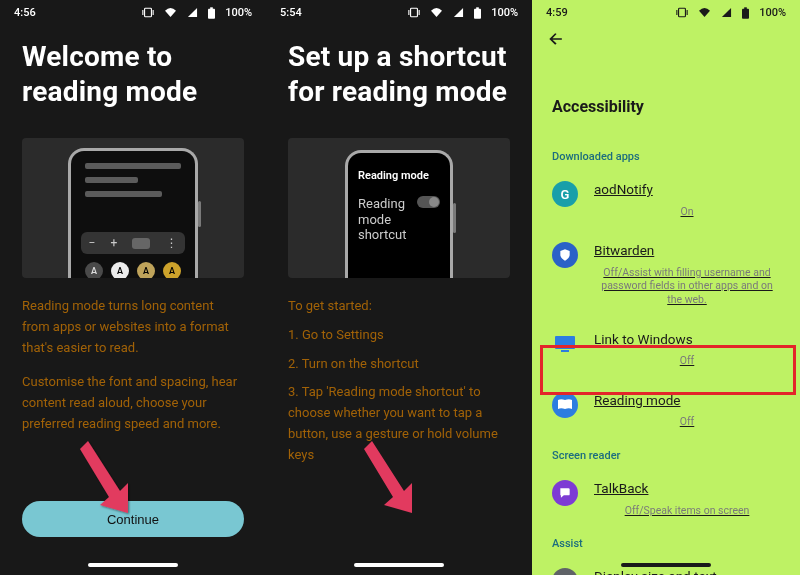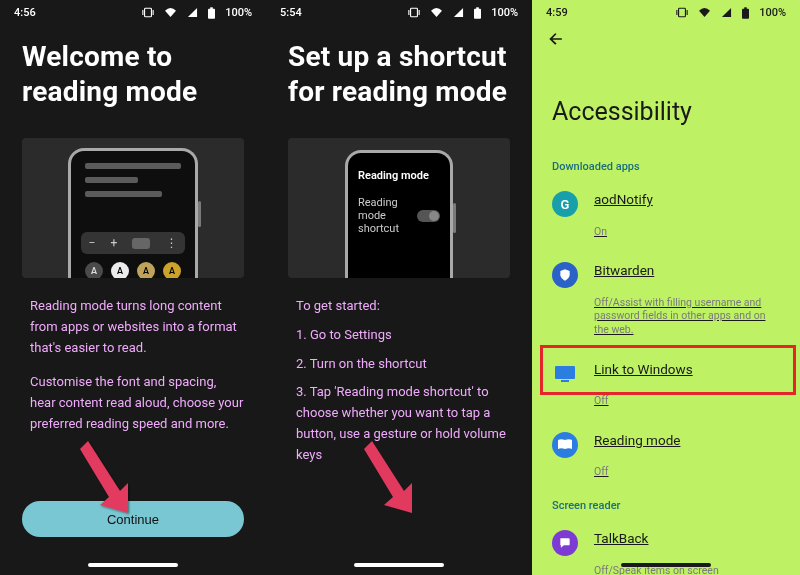--- a/index.html
+++ b/index.html
@@ -46,22 +46,22 @@
     height: 140px;
     border-radius: 4px;
     display: flex;
     justify-content: center;
     align-items: flex-end;
     overflow: hidden;
   }
   .body-text {
     font-size: 13px;
     line-height: 1.6;
-    padding: 18px 22px 0 30px;
-    color: #f0abfc;
+    padding: 18px 22px 0 22px;
+    color: #a16207;
   }
   .body-text p { margin-bottom: 14px; }
   .pill-button {
     position: absolute;
     left: 22px; right: 22px;
     bottom: 38px;
     height: 36px;
     border-radius: 18px;
     border: none;
     font-size: 13px;
@@ -122,22 +122,22 @@
     width: 108px; height: 128px;
     border: 3px solid #a9a9a9;
     border-bottom: none;
     border-radius: 16px 16px 0 0;
     background: #000;
     padding: 16px 10px 0 10px;
     color:#fff;
     position: relative;
   }
   .mini2-title { font-size:11px; font-weight:600; margin-bottom:14px;}
-  .mini2-row { display:flex; align-items:center; justify-content:space-between;
-    font-size:11px; color:#ccc; line-height:1.2; }
+  .mini2-row { display:flex; justify-content:space-between;
+    font-size:13px; color:#ccc; line-height:1.2; }
   .mini2-row span { width:60px; }
   .toggle {
     width:24px; height:12px; background:#555; border-radius:7px;
     position:relative;
   }
   .toggle::after{
     content:""; position:absolute; right:1px; top:1px;
     width:10px; height:10px; border-radius:50%; background:#888;
   }
   .mini2-side-btn {
@@ -148,22 +148,22 @@
   
   .arrow {
     position: absolute;
     width: 60px; height: 80px;
     pointer-events: none;
   }
 
   
   .back-row { padding: 8px 14px; }
   .page-title {
-    font-size: 25px;
-    font-weight: 400;
+    font-size: 16px;
+    font-weight: 700;
     padding: 36px 20px 26px 20px;
     color:#1a1a1a;
   }
   .section-label {
     font-size: 11px;
     color: #1c6d7e;
     font-weight:500;
     padding: 8px 20px 6px 20px;
   }
   .list-item {
@@ -173,21 +173,21 @@
     cursor:pointer;
   }
   .list-item .icon-circle {
     width:26px; height:26px; border-radius:50%;
     display:flex; align-items:center; justify-content:center;
     flex-shrink:0;
     color:#fff; font-size:13px; font-weight:600;
   }
   .list-text { flex:1;text-decoration:underline; }
   .list-title { font-size:13.5px; color:#1a1a1a; line-height:1.3; }
-  .list-sub { font-size:10.5px; color:#7a7a7a; line-height:1.3; margin-top:16px;}
+  .list-sub { font-size:10.5px; color:#7a7a7a; line-height:1.3; margin-top:6px;text-align:center;}
   .highlight-box {
     position:absolute;
     border:3px solid #e3262a;
     pointer-events:none;
   }
 </style>
 </head>
 <body>
 
 <div class="screen dark">

